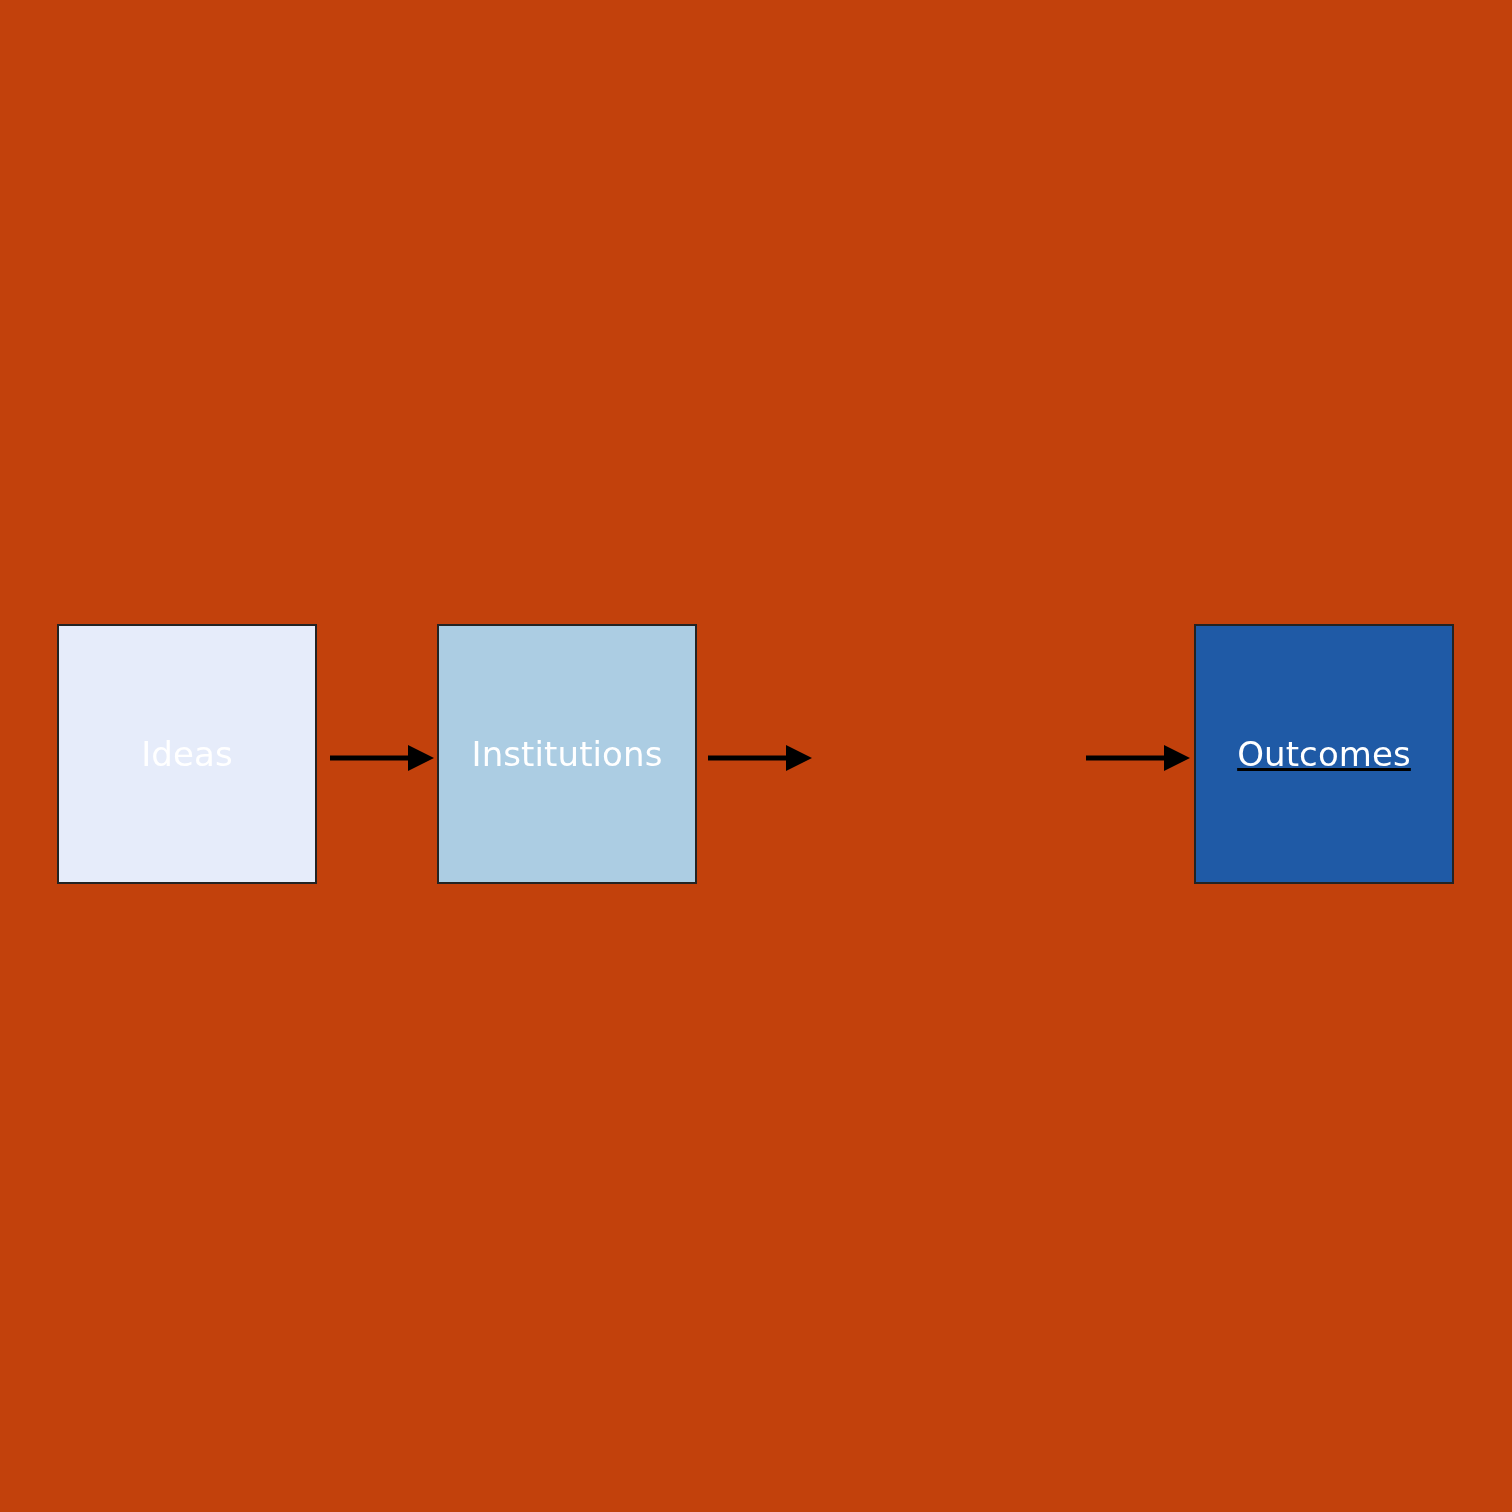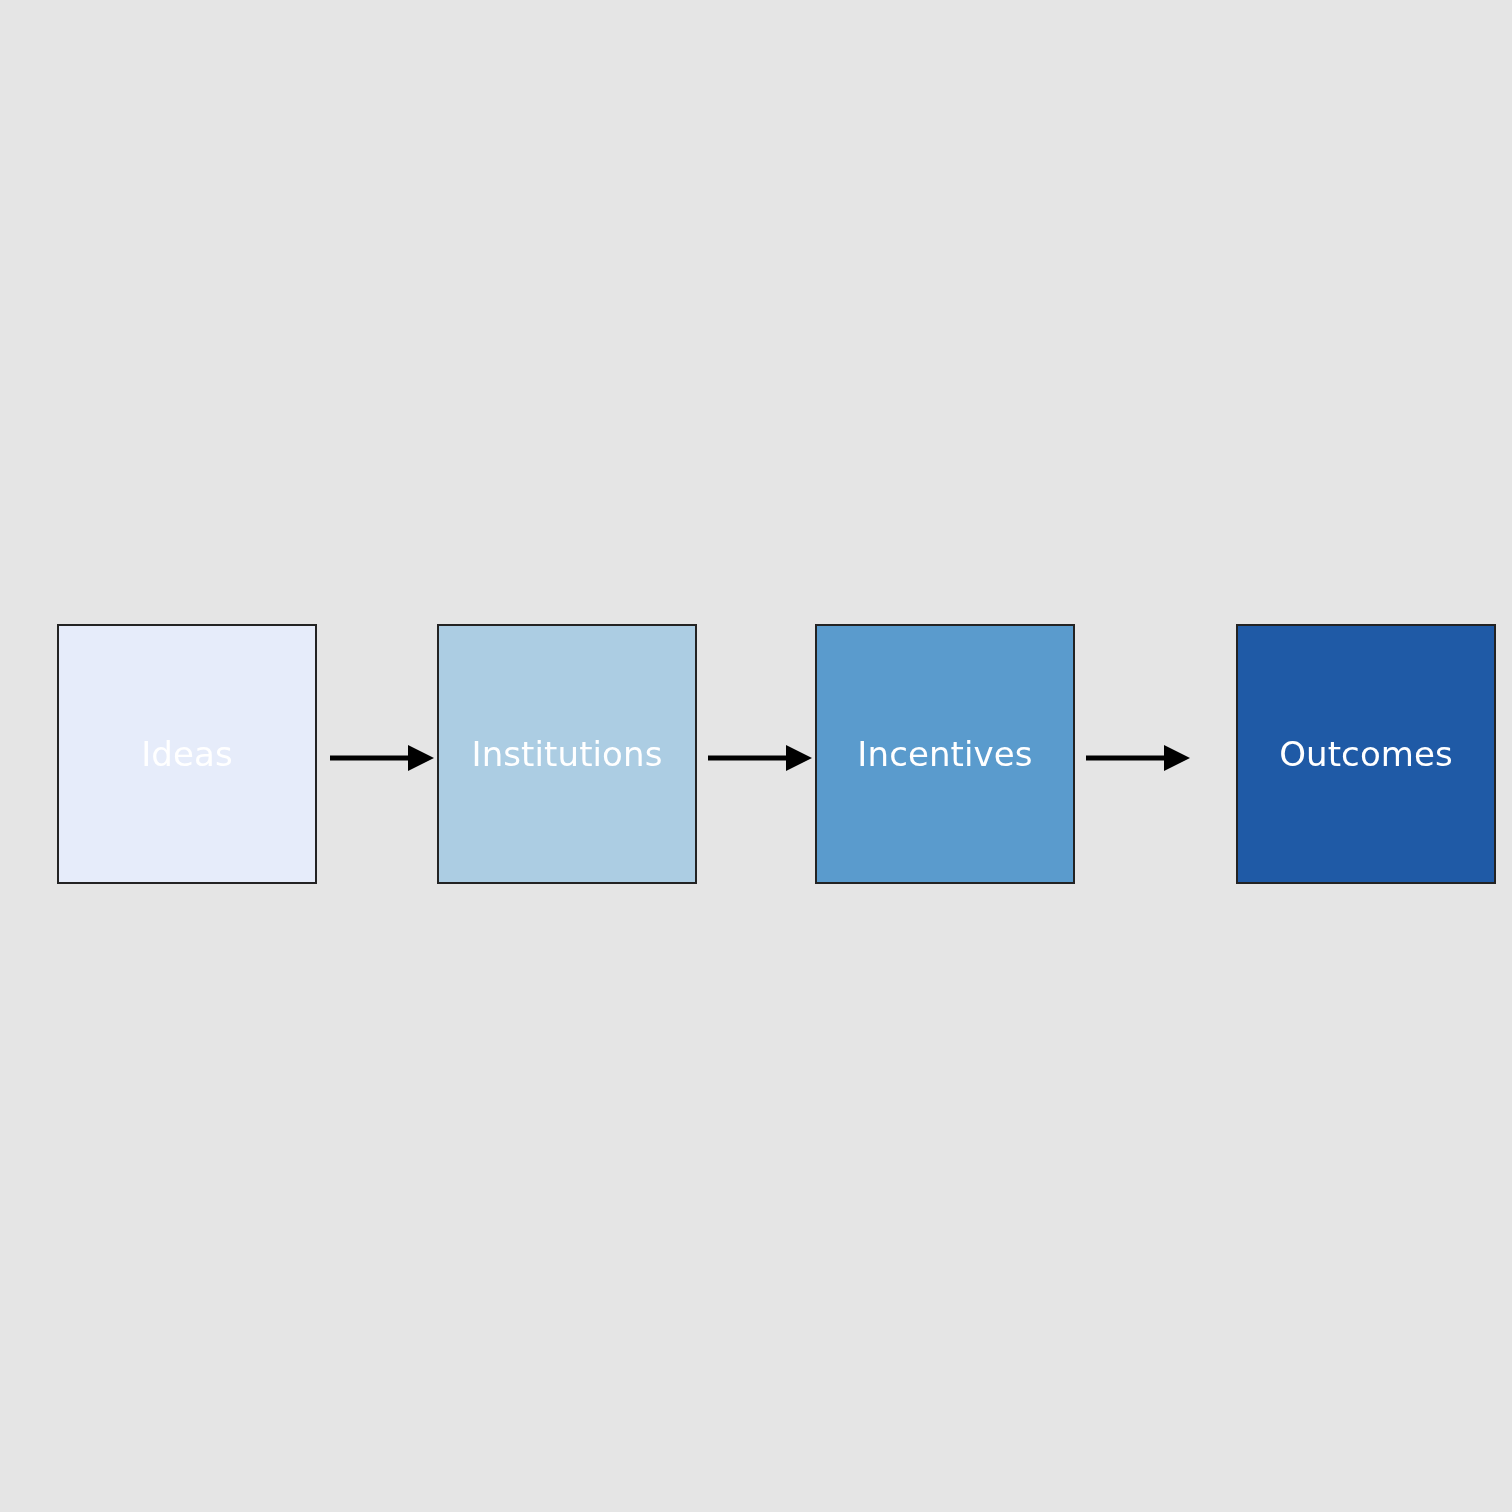--- a/index.html
+++ b/index.html
@@ -54,29 +54,29 @@
     pointer-events: none;
   }
   .arrow svg {
     display: block;
     overflow: visible;
   }
   
   .node-box.n1 { left: 57px; }
   .node-box.n2 { left: 437px; justify-content: center; }
   .node-box.n3 { left: 815px; }
-  .node-box.n4 { left: 1236px; }
+  .node-box.n4 { left: 1194px; text-decoration: underline; }
   .arrow.a1 { left: 330px; width: 104px; }
   .arrow.a2 { left: 708px; width: 104px; }
   .arrow.a3 { left: 1086px; width: 104px; }
 </style>
 </head>
 <body style="background: rgb(255, 255, 255);">
 
-<div id="canvas" style="background: #e5e5e5;">
+<div id="canvas" style="background: #c2410c;">
 
   <div class="flow-row">
 
     <div class="node-box n1" style="background: rgb(230, 236, 250); border-color: rgb(35, 35, 35);">
       <span class="node-label" style="color: rgb(255, 255, 255);">Ideas</span>
     </div>
 
     <div class="arrow a1">
       <svg width="104" height="40" viewBox="0 0 104 40" aria-hidden="true">
         <line x1="0" y1="20" x2="82" y2="20" stroke="#000000" stroke-width="5"></line>
@@ -88,23 +88,20 @@
       <span class="node-label" style="color: rgb(255, 255, 255);">Institutions</span>
     </div>
 
     <div class="arrow a2">
       <svg width="104" height="40" viewBox="0 0 104 40" aria-hidden="true">
         <line x1="0" y1="20" x2="82" y2="20" stroke="#000000" stroke-width="5"></line>
         <polygon points="78,7 104,20 78,33" fill="#000000"></polygon>
       </svg>
     </div>
 
-    <div class="node-box n3" style="background: rgb(90, 155, 205); border-color: rgb(35, 35, 35);">
-      <span class="node-label" style="color: rgb(255, 255, 255);">Incentives</span>
-    </div>
 
     <div class="arrow a3">
       <svg width="104" height="40" viewBox="0 0 104 40" aria-hidden="true">
         <line x1="0" y1="20" x2="82" y2="20" stroke="#000000" stroke-width="5"></line>
         <polygon points="78,7 104,20 78,33" fill="#000000"></polygon>
       </svg>
     </div>
 
     <div class="node-box n4" style="background: rgb(31, 90, 166); border-color: rgb(35, 35, 35);">
       <span class="node-label" style="color: rgb(255, 255, 255);">Outcomes</span>

